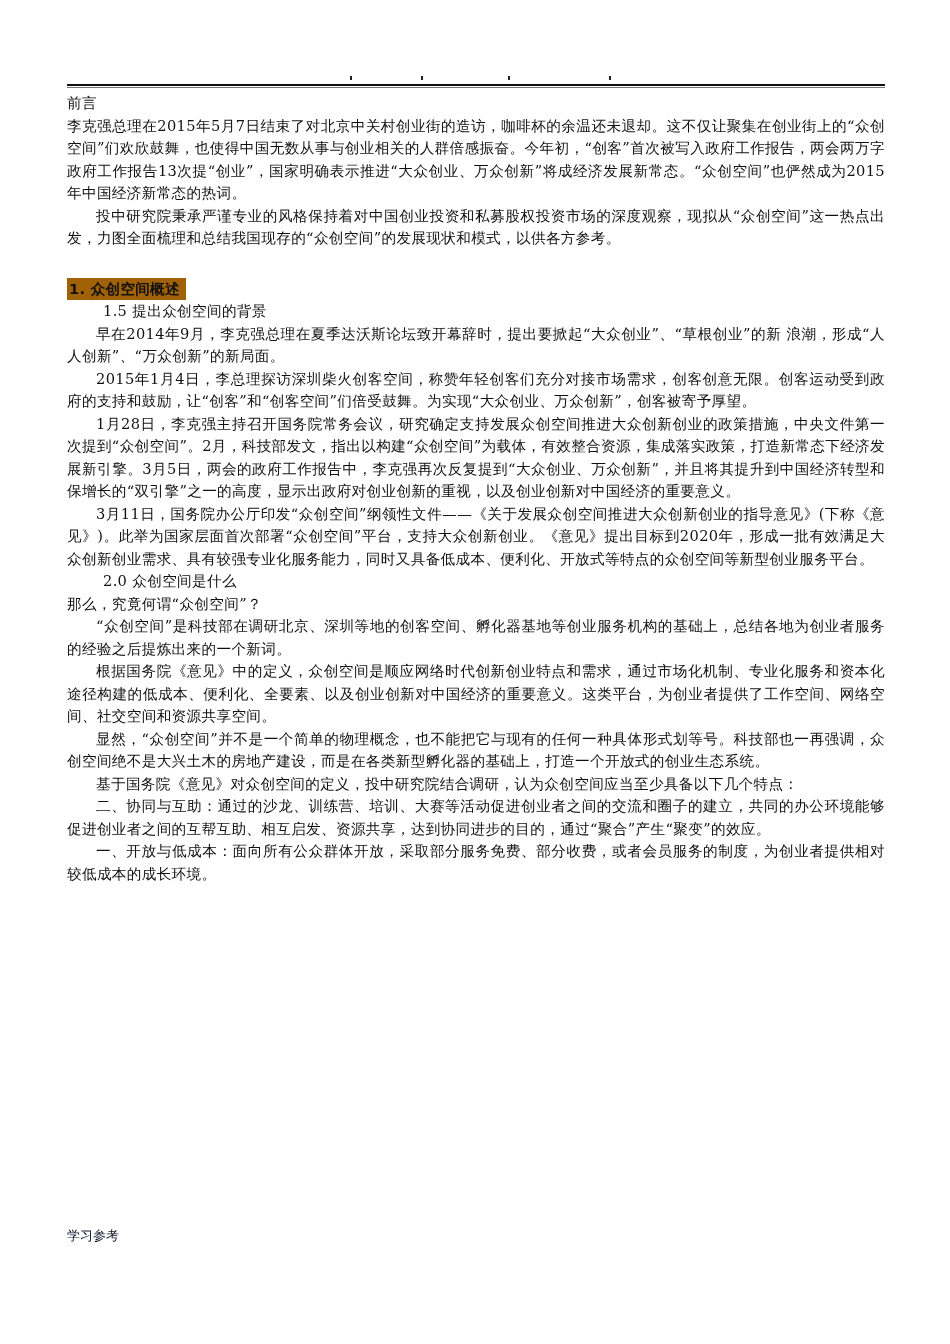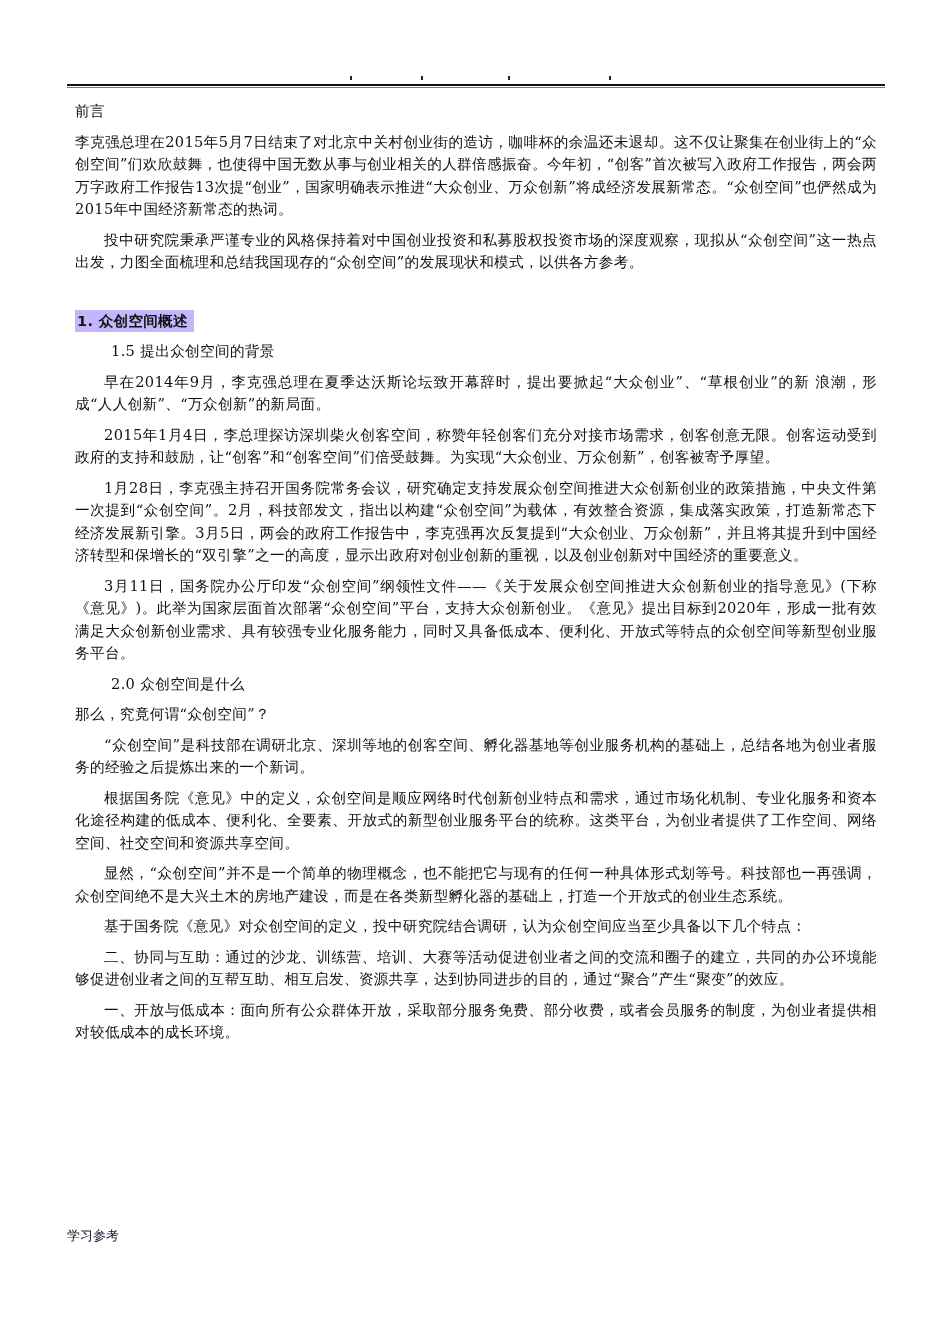--- a/index.html
+++ b/index.html
@@ -4,25 +4,25 @@
   <style>
     html, body { margin: 0; padding: 0; background: #ffffff; }
     body { width: 950px; height: 1344px; position: relative; overflow: hidden;
            font-family: "DejaVu Serif", "Liberation Serif", serif; color: #111; }
     .page { position: absolute; left: 67px; top: 0; width: 818px; }
     .header { position: absolute; left: 0; top: 74px; width: 818px; height: 16px; }
     .header .dot { position: absolute; top: 2px; width: 2px; height: 4px; background: #222; }
     .header .rule { position: absolute; left: 0; top: 10px; width: 818px; height: 2px; background: #111; }
     .header .rule2 { position: absolute; left: 0; top: 13px; width: 818px; height: 1px; background: #777; }
     .body { position: absolute; left: 0; top: 92px; width: 818px; font-size: 14.6px; line-height: 22.5px; letter-spacing: 0.35px; text-align: justify; }
-    .p { margin: 8px; }
+    .p { margin: 0; }
     .ind { text-indent: 29px; }
     .ind2 { text-indent: 36px; }
     .gap { height: 24px; }
-    .sec { display: inline-block; background: #c4b5fd; font-weight: bold; font-family: "DejaVu Sans", "Liberation Sans", sans-serif; padding: 0 6px 0 2px; font-size: 14.5px; }
+    .sec { display: inline-block; background: #a16207; font-weight: bold; font-family: "DejaVu Sans", "Liberation Sans", sans-serif; padding: 0 6px 0 2px; font-size: 14.5px; }
     .footer { position: absolute; left: 67px; top: 1227px; font-size: 13px; color: #0f172a; font-family: "DejaVu Sans", sans-serif; }
   </style>
 </head>
 <body>
 
 <div class="page">
   <div class="header">
     <span class="dot" style="left:283px"></span>
     <span class="dot" style="left:354px"></span>
     <span class="dot" style="left:441px"></span>
@@ -40,21 +40,21 @@
     <p class="p" style="margin-top:4px"><span class="sec">1. 众创空间概述</span></p>
     <p class="p ind2">1.5 提出众创空间的背景</p>
     <p class="p ind">早在2014年9月，李克强总理在夏季达沃斯论坛致开幕辞时，提出要掀起“大众创业”、“草根创业”的新 浪潮，形成“人人创新”、“万众创新”的新局面。</p>
     <p class="p ind">2015年1月4日，李总理探访深圳柴火创客空间，称赞年轻创客们充分对接市场需求，创客创意无限。创客运动受到政府的支持和鼓励，让“创客”和“创客空间”们倍受鼓舞。为实现“大众创业、万众创新”，创客被寄予厚望。</p>
     <p class="p ind">1月28日，李克强主持召开国务院常务会议，研究确定支持发展众创空间推进大众创新创业的政策措施，中央文件第一次提到“众创空间”。2月，科技部发文，指出以构建“众创空间”为载体，有效整合资源，集成落实政策，打造新常态下经济发展新引擎。3月5日，两会的政府工作报告中，李克强再次反复提到“大众创业、万众创新”，并且将其提升到中国经济转型和保增长的“双引擎”之一的高度，显示出政府对创业创新的重视，以及创业创新对中国经济的重要意义。</p>
     <p class="p ind">3月11日，国务院办公厅印发“众创空间”纲领性文件——《关于发展众创空间推进大众创新创业的指导意见》(下称《意见》)。此举为国家层面首次部署“众创空间”平台，支持大众创新创业。《意见》提出目标到2020年，形成一批有效满足大众创新创业需求、具有较强专业化服务能力，同时又具备低成本、便利化、开放式等特点的众创空间等新型创业服务平台。</p>
 
     <p class="p ind2">2.0 众创空间是什么</p>
     <p class="p">那么，究竟何谓“众创空间”？</p>
     <p class="p ind">“众创空间”是科技部在调研北京、深圳等地的创客空间、孵化器基地等创业服务机构的基础上，总结各地为创业者服务的经验之后提炼出来的一个新词。</p>
-    <p class="p ind">根据国务院《意见》中的定义，众创空间是顺应网络时代创新创业特点和需求，通过市场化机制、专业化服务和资本化途径构建的低成本、便利化、全要素、开放式的新型创业服务平台的统称。这类平台，为创业者提供了工作空间、网络空间、社交空间和资源共享空间。</p>
+    <p class="p ind">根据国务院《意见》中的定义，众创空间是顺应网络时代创新创业特点和需求，通过市场化机制、专业化服务和资本化途径构建的低成本、便利化、全要素、以及创业创新对中国经济的重要意义。这类平台，为创业者提供了工作空间、网络空间、社交空间和资源共享空间。</p>
     <p class="p ind">显然，“众创空间”并不是一个简单的物理概念，也不能把它与现有的任何一种具体形式划等号。科技部也一再强调，众创空间绝不是大兴土木的房地产建设，而是在各类新型孵化器的基础上，打造一个开放式的创业生态系统。</p>
     <p class="p ind">基于国务院《意见》对众创空间的定义，投中研究院结合调研，认为众创空间应当至少具备以下几个特点：</p>
     <p class="p ind">二、协同与互助：通过的沙龙、训练营、培训、大赛等活动促进创业者之间的交流和圈子的建立，共同的办公环境能够促进创业者之间的互帮互助、相互启发、资源共享，达到协同进步的目的，通过“聚合”产生“聚变”的效应。</p>
     <p class="p ind">一、开放与低成本：面向所有公众群体开放，采取部分服务免费、部分收费，或者会员服务的制度，为创业者提供相对较低成本的成长环境。</p>
   </div>
 </div>
 
 <div class="footer">学习参考</div>
 
 </body></html>

